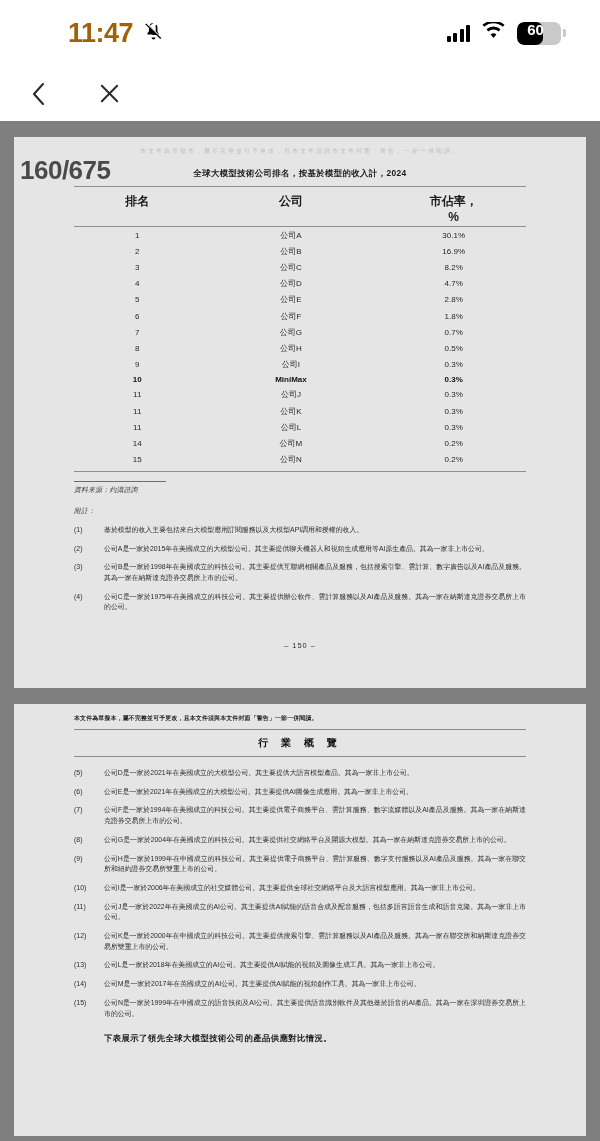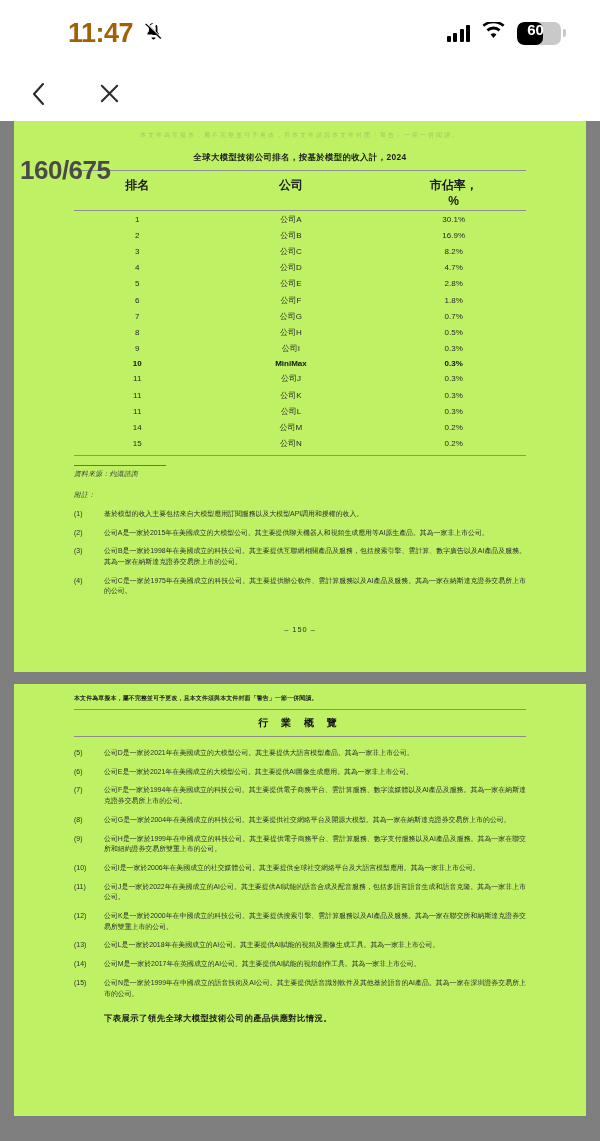--- a/index.html
+++ b/index.html
@@ -86,22 +86,22 @@
 
   
   .reader {
     position:absolute;
     top:121px; left:0; right:0; bottom:0;
     background:#7f7f7f;
     overflow:hidden;
   }
   .page {
     position:relative;
-    background:#bef264;
-    margin:0 14px;
+    background:#e5e5e5;
+    margin:16px 14px;
     padding:10px 0 0 0;
   }
   .page.page-one { height:551px; }
   .page.page-two { height:432px; margin-top:12px; }
 
   .page-inner { padding:0 60px; }
 
   
   .ghost-line {
     height:9px;

